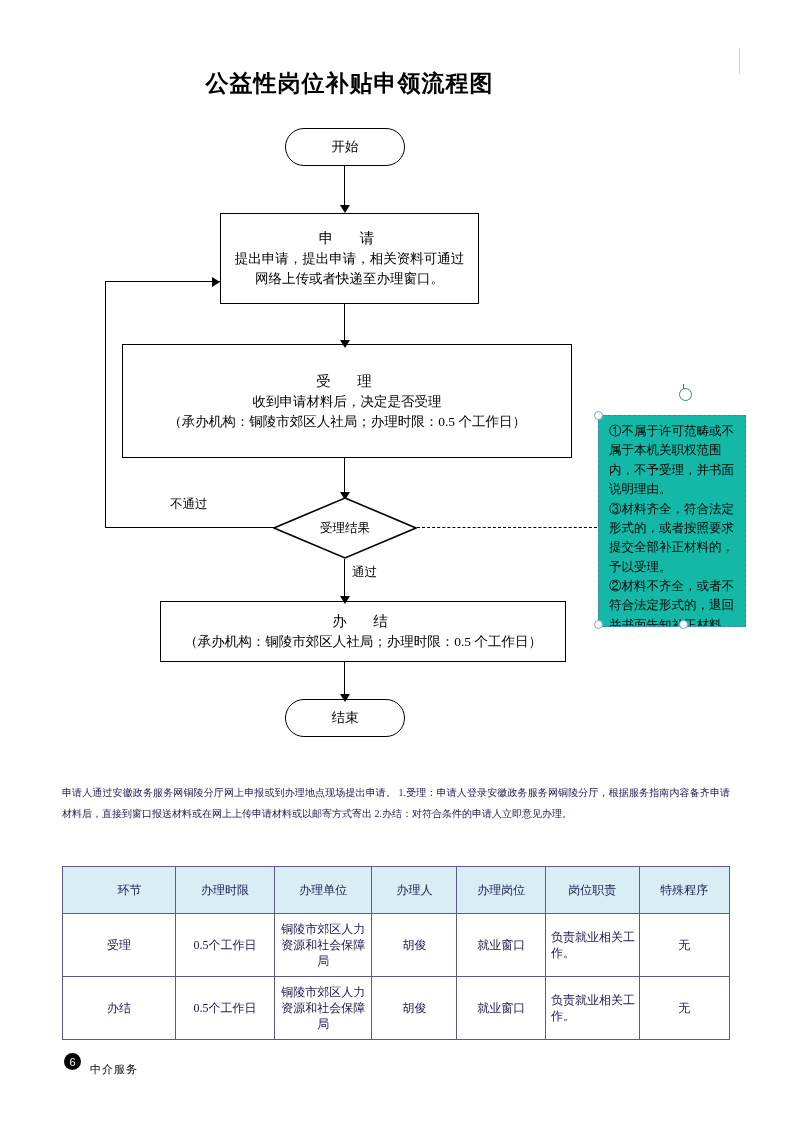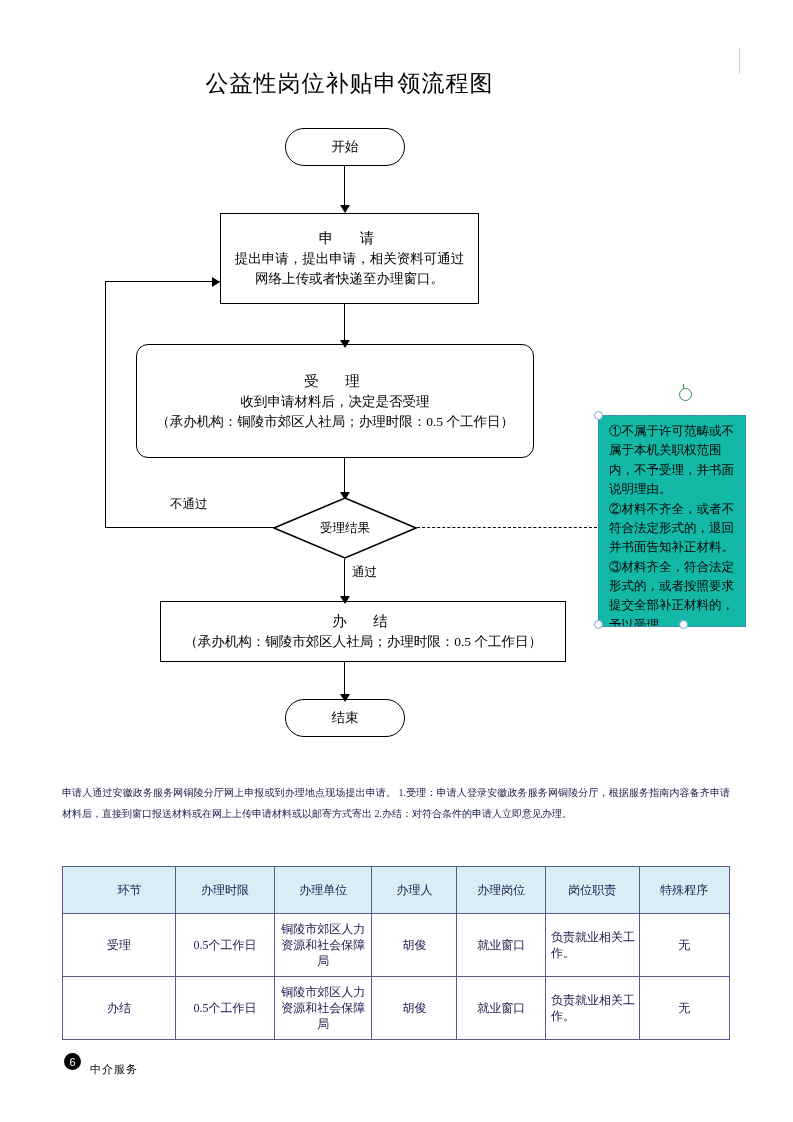--- a/index.html
+++ b/index.html
@@ -21,21 +21,21 @@
     width: 793px;
     height: 1122px;
   }
   
   .doc-title {
     position: absolute;
     left: 0; top: 68px;
     width: 699px;
     text-align: center;
     font-size: 23px;
-    font-weight: normal;
+    font-weight: bold;
     font-family: "Liberation Sans", "DejaVu Sans", sans-serif;
     letter-spacing: 1px;
   }
   
   .corner-mark {
     position: absolute;
     left: 739px; top: 48px;
     width: 1px; height: 26px;
     background: #cfcfcf;
   }
@@ -227,21 +227,21 @@
   <div class="arrow-down" style="left:340px; top:205px;"></div>
 
   <div class="node" style="left:220px; top:213px; width:259px; height:91px;">
     <div class="head">申　请</div>
     <div class="body">提出申请，提出申请，相关资料可通过网络上传或者快递至办理窗口。</div>
   </div>
 
   <div class="vline" style="left:344px; top:304px; height:40px;"></div>
   <div class="arrow-down" style="left:340px; top:340px;"></div>
 
-  <div class="node" style="left:136px; top:344px; width:398px; height:114px;border-radius:12px;">
+  <div class="node" style="left:122px; top:344px; width:450px; height:114px;">
     <div class="head">受　理</div>
     <div class="body">收到申请材料后，决定是否受理</div>
     <div class="body">（承办机构：铜陵市郊区人社局；办理时限：0.5 个工作日）</div>
   </div>
 
   <div class="vline" style="left:344px; top:458px; height:38px;"></div>
   <div class="arrow-down" style="left:340px; top:492px;"></div>
 
   <div class="diamond-wrap" style="left:273px; top:497px; width:144px; height:62px;">
     <svg class="diamond" viewBox="0 0 144 62" preserveAspectRatio="none">
@@ -269,22 +269,22 @@
   <div class="arrow-down" style="left:340px; top:694px;"></div>
 
   <div class="node terminator" style="left:285px; top:699px; width:120px; height:38px;">
     <div class="body">结束</div>
   </div>
 
   <div class="dash-connector" style="left:417px; top:527px; width:180px;"></div>
 
   <div class="note" style="left:598px; top:415px; width:148px; height:212px; overflow:hidden;">
     <div>①不属于许可范畴或不属于本机关职权范围内，不予受理，并书面说明理由。</div>
+    <div>③材料齐全，符合法定形式的，或者按照要求提交全部补正材料的，予以受理。</div>
     <div>②材料不齐全，或者不符合法定形式的，退回并书面告知补正材料。</div>
-    <div>③材料齐全，符合法定形式的，或者按照要求提交全部补正材料的，予以受理。</div>
   </div>
   <div class="note-rotate" style="left:679px; top:388px;"></div>
   <div class="note-handle" style="left:594px; top:411px;"></div>
   <div class="note-handle" style="left:594px; top:620px;"></div>
   <div class="note-handle" style="left:679px; top:620px;"></div>
 
   <div class="para">申请人通过安徽政务服务网铜陵分厅网上申报或到办理地点现场提出申请。 1.受理：申请人登录安徽政务服务网铜陵分厅，根据服务指南内容备齐申请材料后，直接到窗口报送材料或在网上上传申请材料或以邮寄方式寄出 2.办结：对符合条件的申请人立即意见办理。</div>
 
   <table class="proc">
     <thead>

